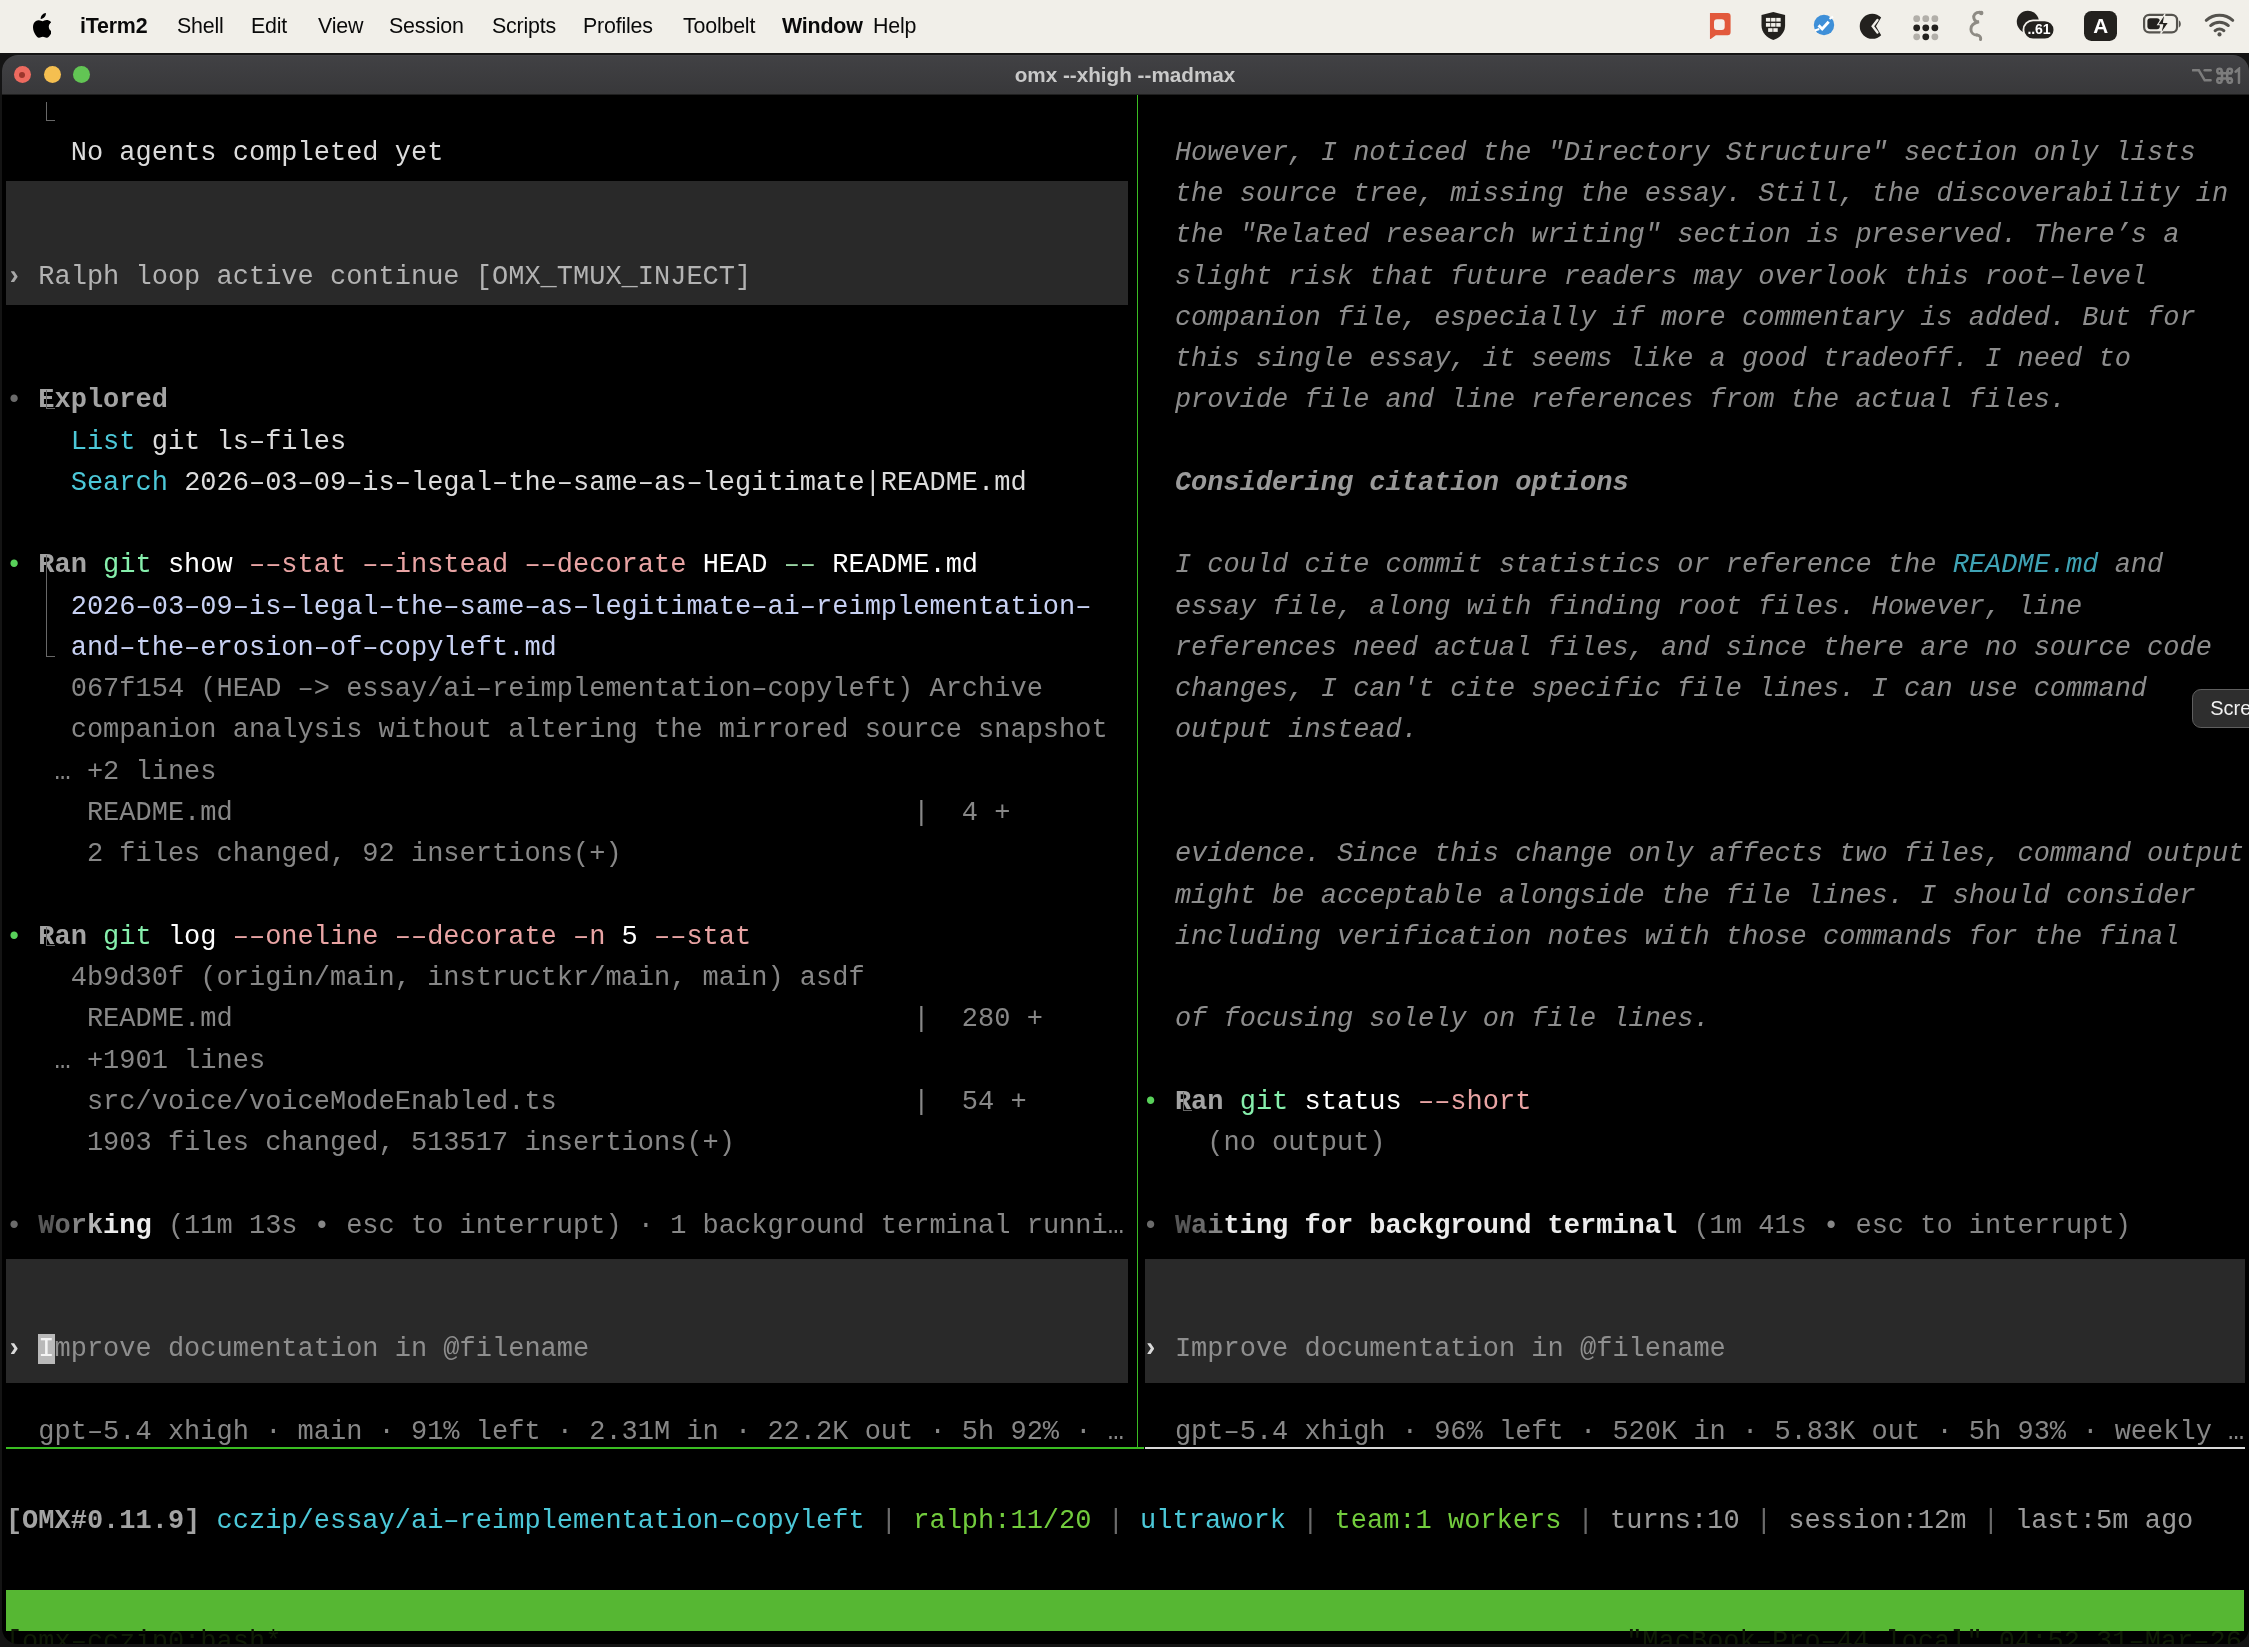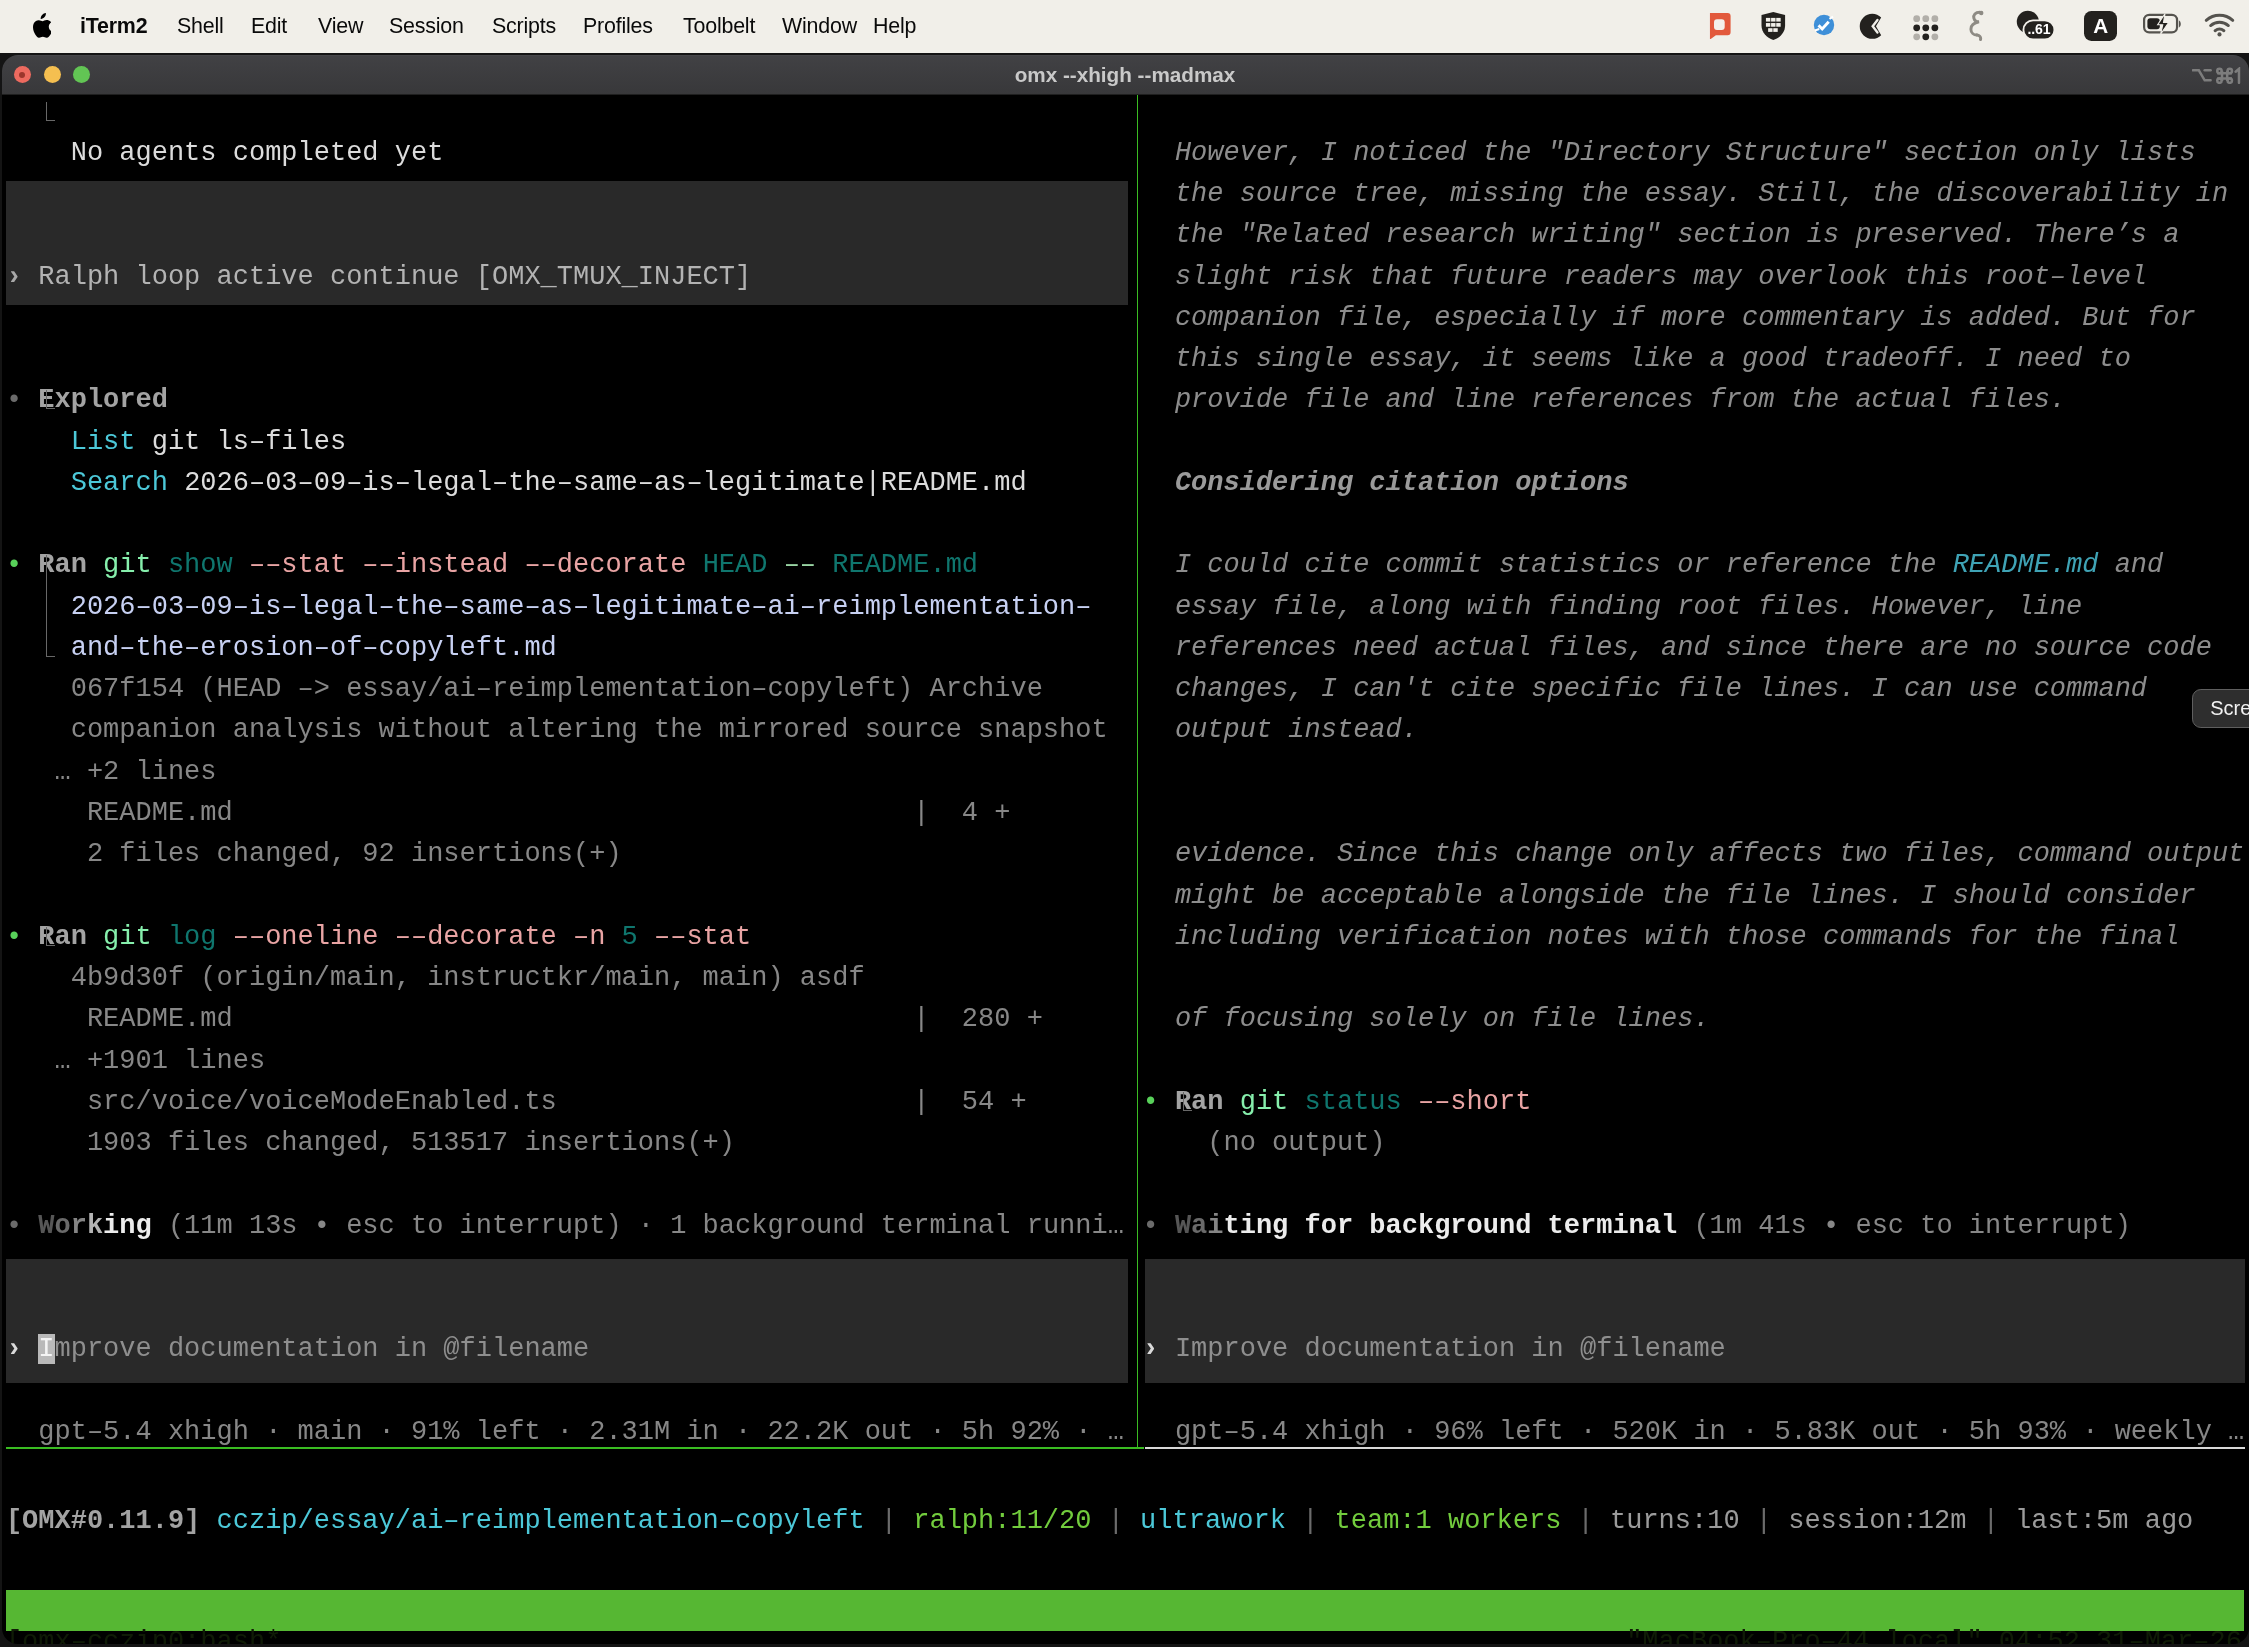--- a/index.html
+++ b/index.html
@@ -7,21 +7,21 @@
 #win { position:absolute; left:1.5px; top:55px; width:2247px; height:1589px; background:#000;
   border-radius:16px; overflow:hidden; }
 #tbar { position:absolute; left:0; top:0; width:100%; height:40px;
   background:linear-gradient(#47474a 0 1.5px,#414144 1.5px,#38383a); border-bottom:0.7px solid #1f1f1f; }
 #tbar .tt { position:absolute; width:100%; text-align:center; font:700 20.7px/40px "Liberation Sans",sans-serif; color:#c9c9c9;border-radius:11px; }
 .tl { position:absolute; white-space:pre; font:27px/41px "Liberation Mono",monospace; color:#878787;margin-top:32px; }
 .box { position:absolute; background:#292929; }
 .pr1 { color:#a8a8a8; font-weight:700 } .pr2 { color:#dadada; font-weight:700 }
 .lt { color:#dcdcdc } .g { color:#878787 } .dim { color:#6b6b6b }
 .bw { color:#a3a3a3; font-weight:700 } .bx1 { color:#b3b3b3 } .bx2 { color:#8e8e8e }
-.cyan { color:#4cc8d8 } .blue { color:#86efac } .lav { color:#0f766e } .pink { color:#e9a4a4 }
+.cyan { color:#4cc8d8 } .blue { color:#86efac } .lav { color:#ffffff } .pink { color:#e9a4a4 }
 .gdash { color:#99d4a3 } .peri { color:#c7d0f2 } .gb { color:#58d15a } .gs { color:#72cc3d }
 .sg { color:#9b9b9b } .blk { color:#0f1b06 }
 .it { color:#8d8d8d; font-style:italic } .bit { color:#9a9a9a; font-style:italic; font-weight:700 }
 .itc { color:#3fa3b5; font-style:italic }
 .sh1 { color:#565656; font-weight:700 } .sh2 { color:#6a6a6a; font-weight:700 }
 .sh3 { color:#858585; font-weight:700 } .sh4 { color:#b5b5b5; font-weight:700 }
 .sh5 { color:#ececec; font-weight:700 }
 .cur { color:#f4f4f4; background:#b9b9b9 }
 </style></head><body>
 <div id="menubar">
@@ -30,21 +30,21 @@
 <path fill="#000" d="M26.5 19.6c0-4.1 3.4-6.1 3.5-6.2-1.9-2.8-4.9-3.2-6-3.3-2.5-.3-5 1.5-6.3 1.5-1.3 0-3.3-1.5-5.5-1.4-2.8 0-5.4 1.6-6.8 4.2-2.9 5.1-.7 12.6 2.1 16.7 1.4 2 3 4.3 5.2 4.2 2.1-.1 2.9-1.4 5.4-1.4 2.5 0 3.2 1.4 5.5 1.3 2.3 0 3.7-2 5.1-4.1 1.6-2.4 2.2-4.7 2.3-4.8-.1 0-4.4-1.7-4.5-6.7z"></path>
 </svg>
     <span style="position:absolute;left:80px;font-weight:700;">iTerm2</span>
     <span style="position:absolute;left:177px;text-align:center;">Shell</span>
     <span style="position:absolute;left:251px;">Edit</span>
     <span style="position:absolute;left:318px;">View</span>
     <span style="position:absolute;left:389px;">Session</span>
     <span style="position:absolute;left:492px;">Scripts</span>
     <span style="position:absolute;left:583px;">Profiles</span>
     <span style="position:absolute;left:683px;">Toolbelt</span>
-    <span style="position:absolute;left:782px;">Window</span>
+    <span style="position:absolute;left:782px;font-weight:bold;">Window</span>
     <span style="position:absolute;left:873px;">Help</span>
     <svg style="position:absolute;left:1707px;top:12.5px" width="23.6" height="26.6" viewBox="0 0 32 36">
 <path fill="#e2593c" d="M4 0h24a4 4 0 0 1 4 4v22a4 4 0 0 1-4 4H12l-8 6V4a0 0 0 0 1 0-4z"></path>
 <rect x="9.5" y="8.5" width="14.5" height="14.5" rx="4" fill="#f4f2ec"></rect>
     </svg>
     <svg style="position:absolute;left:1760px;top:11.8px" width="26.6" height="28" viewBox="0 0 36 38">
 <path fill="#23211e" d="M18 0 34 4v14c0 10-7 17-16 20C9 35 2 28 2 18V4Z"></path>
 <g fill="#f1efe9">
         <rect x="8" y="8" width="6" height="5"></rect>
         <rect x="15" y="8" width="6" height="5"></rect>

